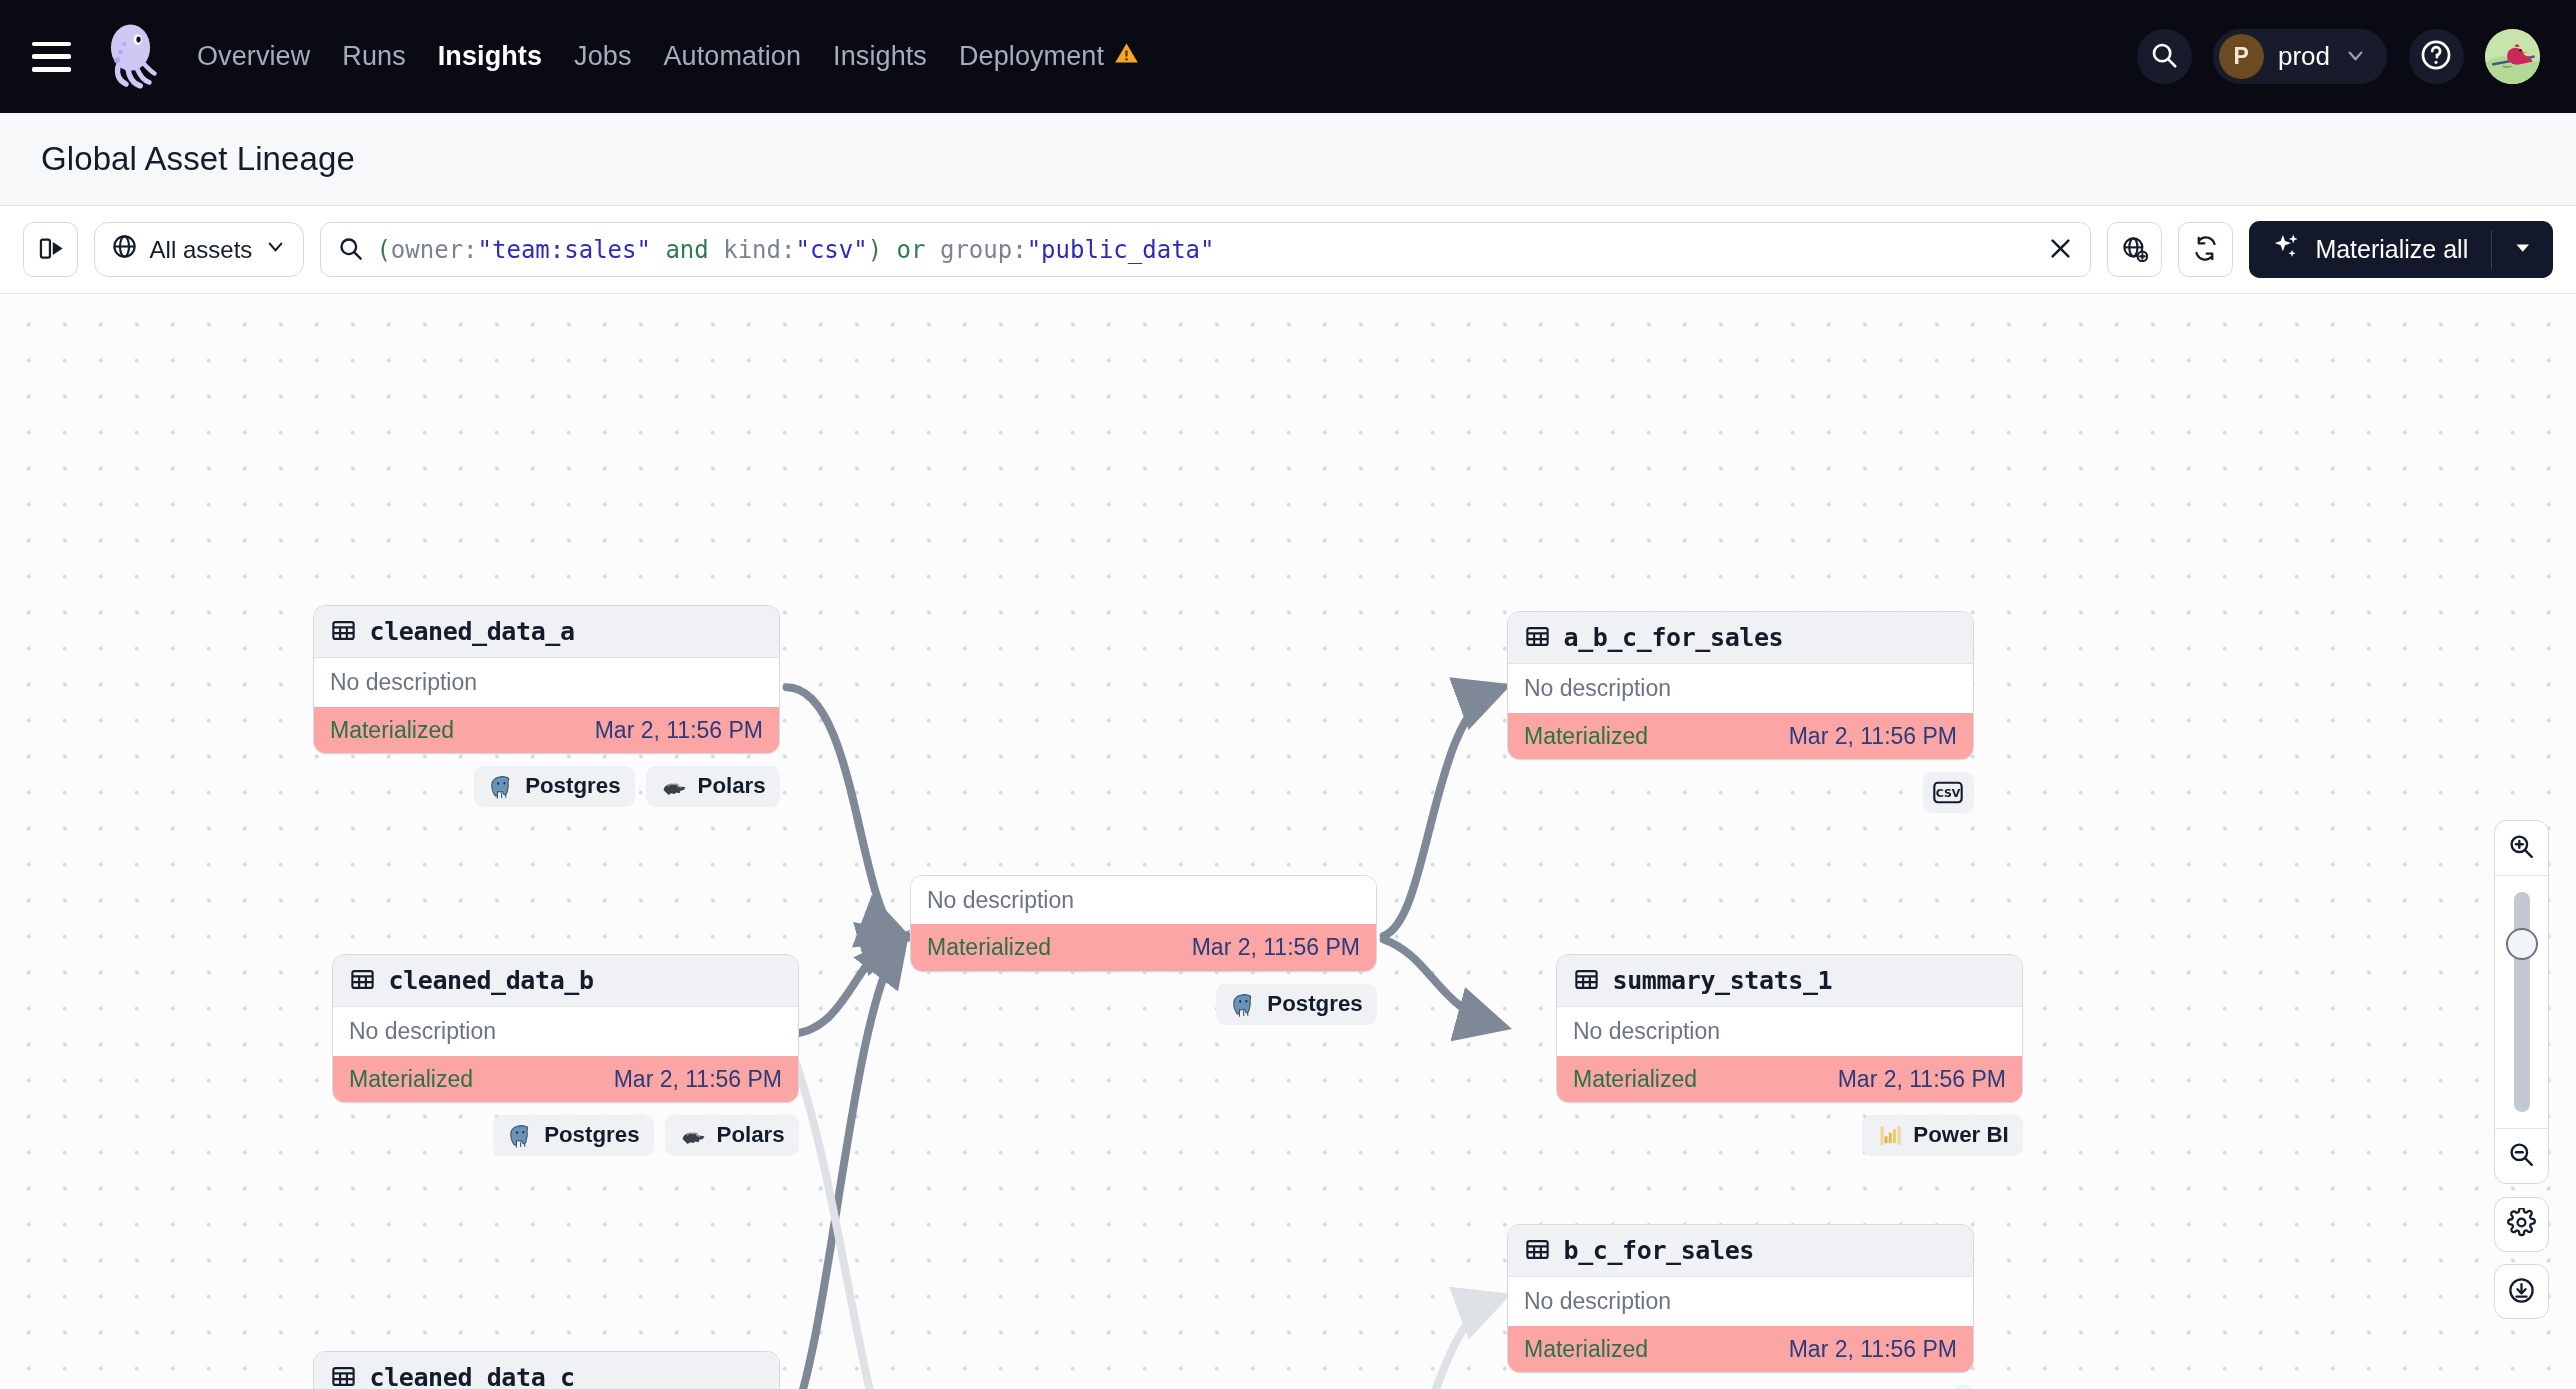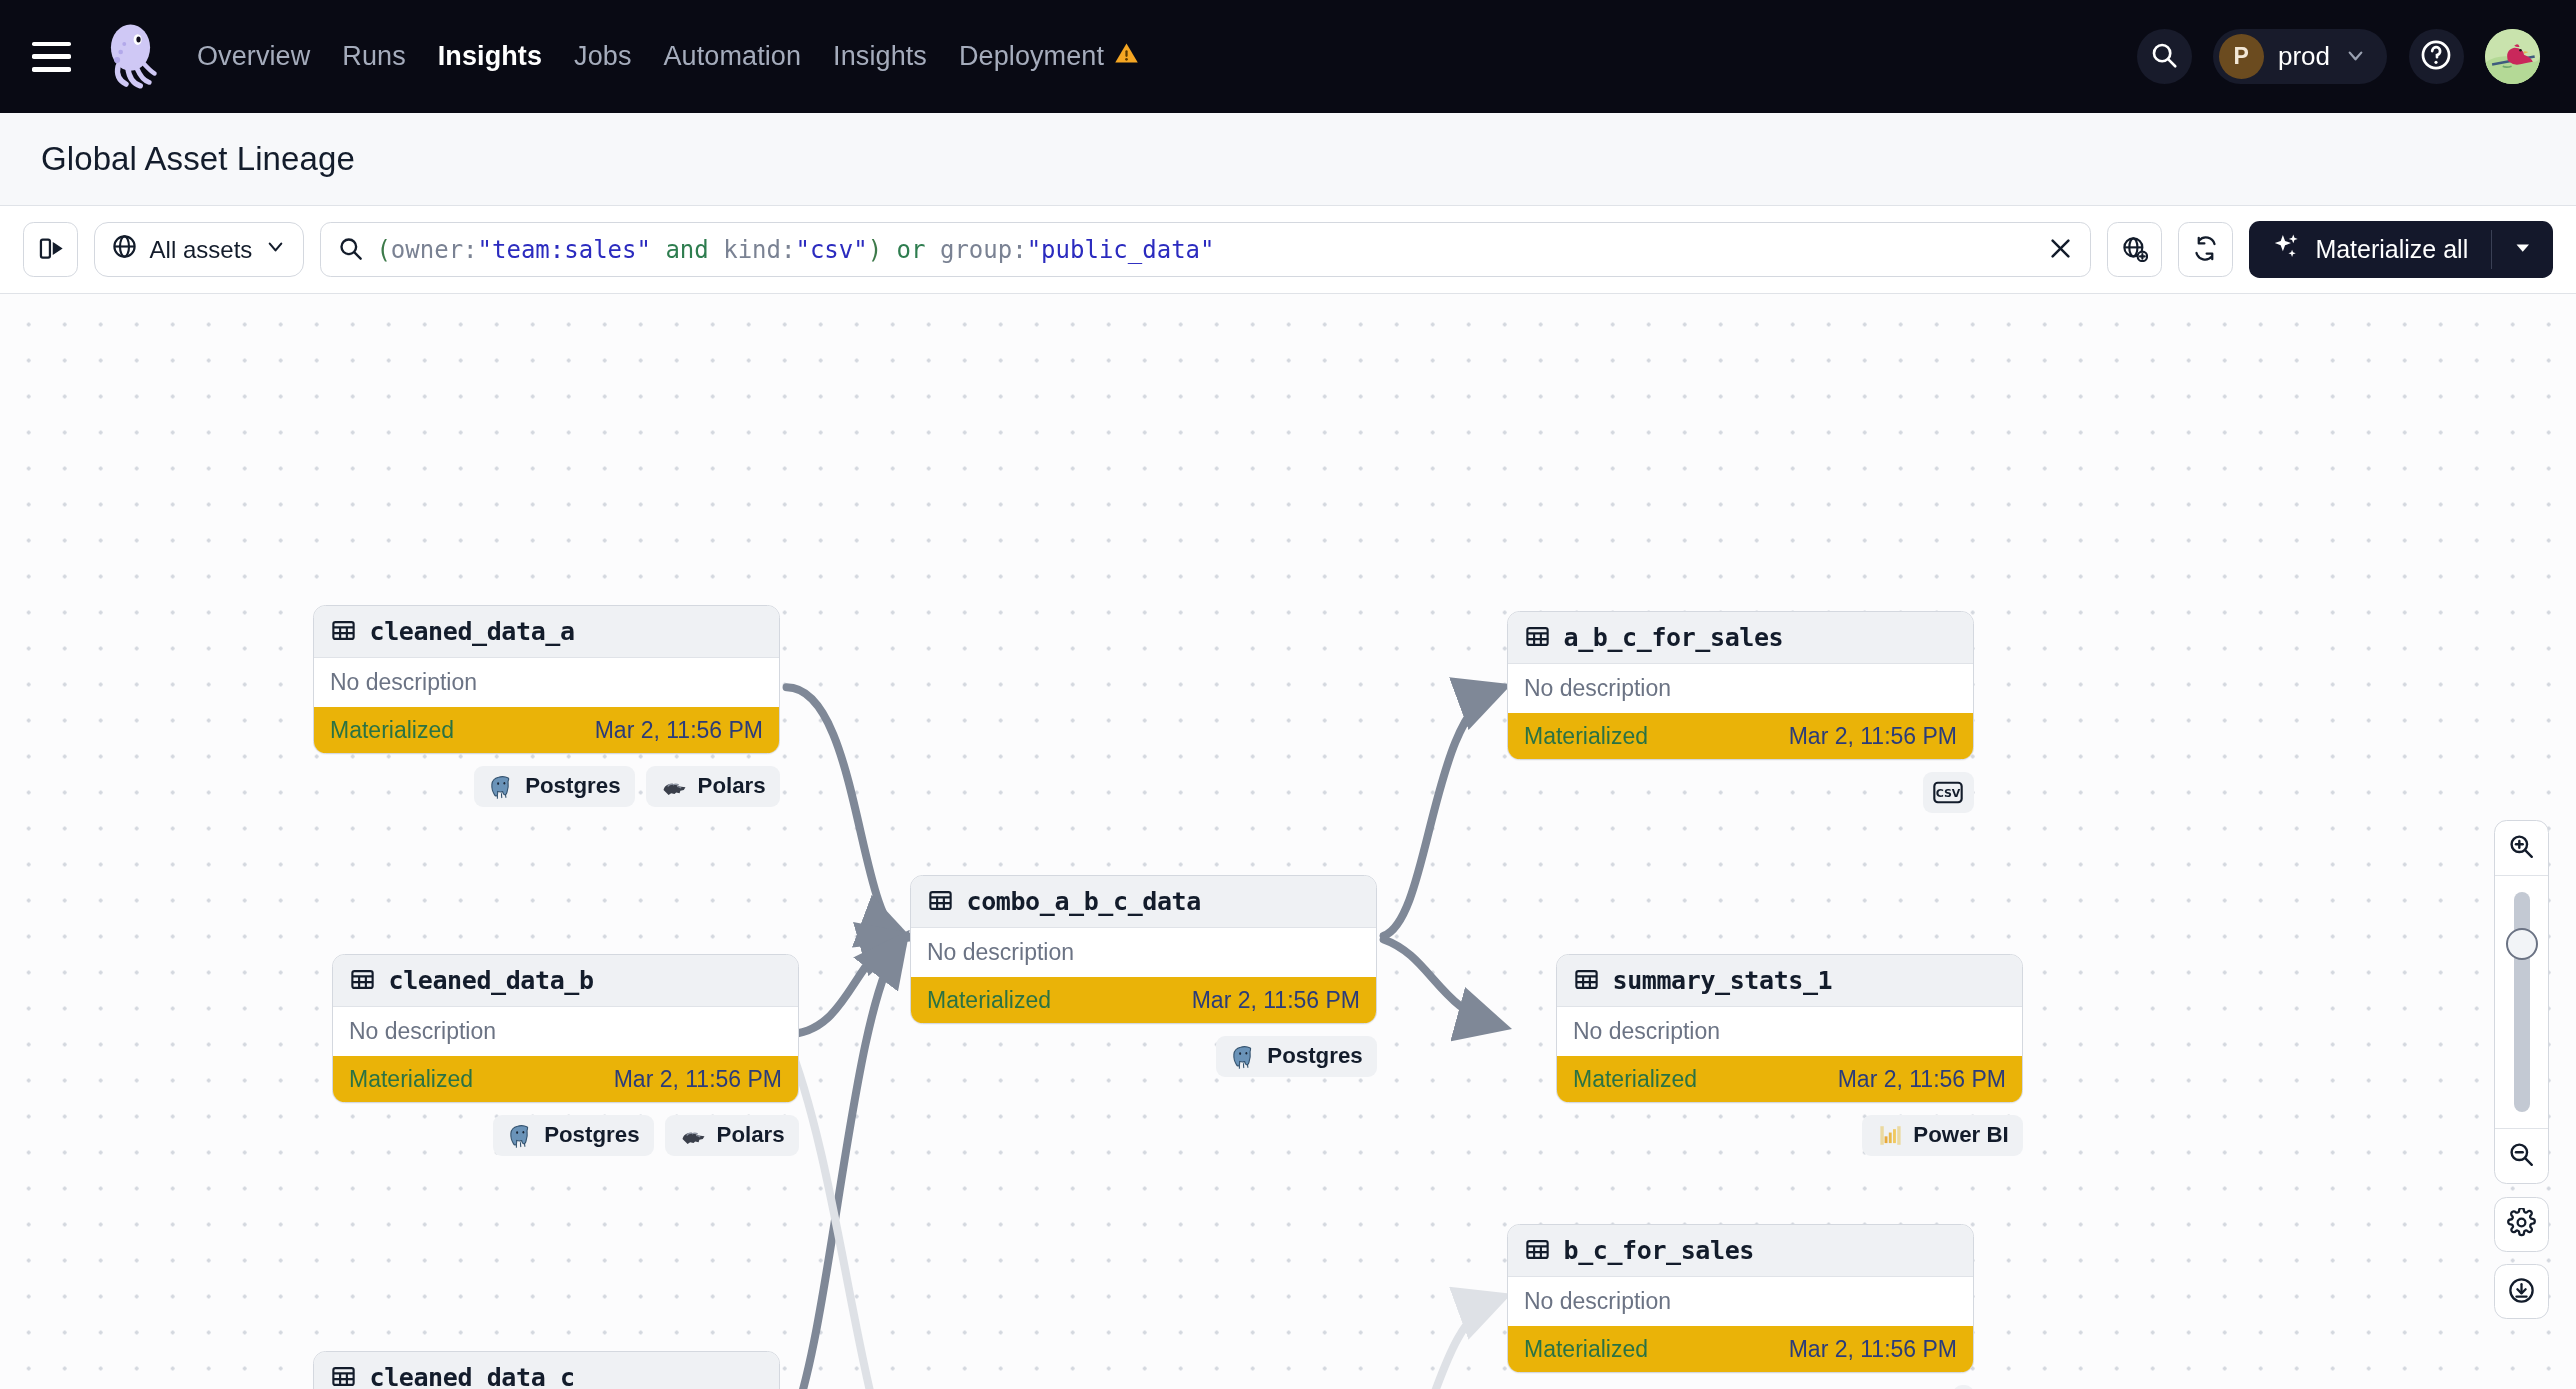--- a/index.html
+++ b/index.html
@@ -120,21 +120,21 @@
   .node-head {
     background:#EFF1F4; padding: 10.7px 16px; display:flex; align-items:center; gap:12.5px;
     border-bottom:0.9px solid #E0E3E8;
   }
   .node-title {
     font-family:"DejaVu Sans Mono","Liberation Mono",monospace;
     font-size:25px; color:#131C2B; font-weight:700; letter-spacing:-0.4px;
   }
   .node-desc { padding: 10.7px 16px; font-size:23px; color:#6B7384; background:#fff; }
   .node-status {
-    background:#eab308; padding: 9.8px 16px; display:flex; align-items:center;
+    background:#fca5a5; padding: 9.8px 16px; display:flex; align-items:center;
     font-size:23px;
   }
   .st-label { color:#2A7244; }
   .st-time  { margin-left:auto; color:#2B3C7A; }
   .tagrow { display:flex; gap:11.6px; justify-content:flex-end; margin-top:11.6px; }
   .tag {
     background:#EFF1F4; border-radius:9px; height:41px; display:flex;align-items:center;
     gap:9.8px; padding: 0 14.3px; font-size:22.3px; font-weight:700; color:#131C2B;
   }
   .tag.small { padding:0 10.7px; }
@@ -465,30 +465,20 @@
                 <line x1="3" y1="14.3" x2="21" y2="14.3"></line>
                 <line x1="9" y1="9.2" x2="9" y2="19.5"></line>
                 <line x1="15" y1="9.2" x2="15" y2="19.5"></line>
               </svg></span>
             <span class="node-title">cleaned_data_c</span>
           </div>
         </div>
       </div>
       <div class="node" style="left: 910px; top: 581px; width: 467px;">
         <div class="node-card">
-          <div class="node-head">
-            <span><svg width="27" height="27" viewBox="0 0 24 24" fill="none" stroke="#131C2B" stroke-width="1.9">
-                <rect x="3" y="4.5" width="18" height="15" rx="1.8"></rect>
-                <line x1="3" y1="9.2" x2="21" y2="9.2"></line>
-                <line x1="3" y1="14.3" x2="21" y2="14.3"></line>
-                <line x1="9" y1="9.2" x2="9" y2="19.5"></line>
-                <line x1="15" y1="9.2" x2="15" y2="19.5"></line>
-              </svg></span>
-            <span class="node-title">combo_a_b_c_data</span>
-          </div>
           <div class="node-desc">No description</div>
           <div class="node-status">
             <span class="st-label">Materialized</span>
             <span class="st-time">Mar 2, 11:56 PM</span>
           </div>
         </div>
         <div class="tagrow">
           <div class="tag">
             <span style="display: flex;">
               <svg width="27" height="27" viewBox="0 0 32 32">

